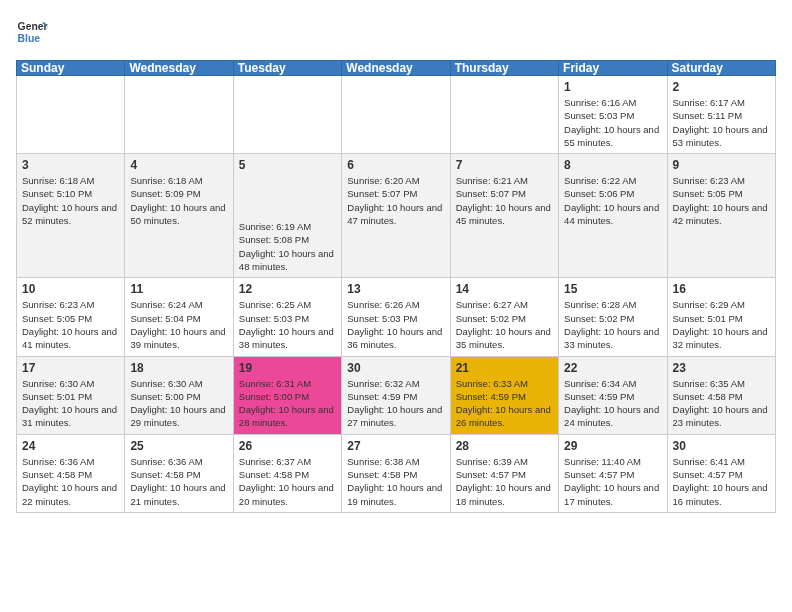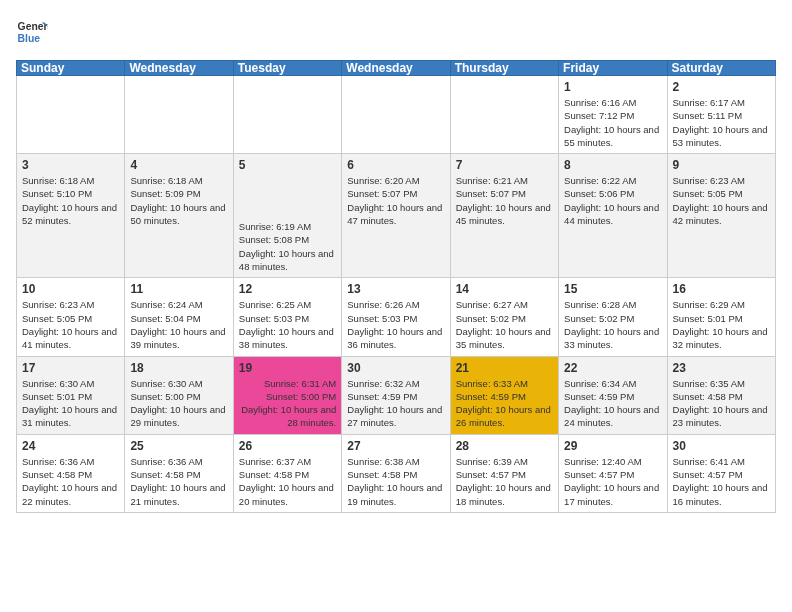--- a/index.html
+++ b/index.html
@@ -127,21 +127,21 @@
   <tbody id="calendar-body">
   <tr>
         <td class="empty"></td>
         <td class="empty"></td>
         <td class="empty"></td>
         <td class="empty"></td>
         <td class="empty"></td>
         <td style="background: rgb(255, 255, 255);">
           <span class="day-number">1</span>
           <div class="day-info" style="white-space: pre-line;">Sunrise: 6:16 AM
-Sunset: 7:12 PM
+Sunset: 5:03 PM
 Daylight: 10 hours and 55 minutes.</div>
         </td>
         <td style="background: rgb(255, 255, 255);">
           <span class="day-number">2</span>
           <div class="day-info" style="white-space: pre-line;">Sunrise: 6:17 AM
 Sunset: 5:11 PM
 Daylight: 10 hours and 53 minutes.</div>
         </td>
       </tr>
       <tr>
@@ -240,21 +240,21 @@
 Daylight: 10 hours and 31 minutes.</div>
         </td>
         <td style="background: rgb(242, 242, 242);">
           <span class="day-number">18</span>
           <div class="day-info" style="white-space: pre-line;">Sunrise: 6:30 AM
 Sunset: 5:00 PM
 Daylight: 10 hours and 29 minutes.</div>
         </td>
         <td style="background: #ec4899;">
           <span class="day-number">19</span>
-          <div class="day-info" style="white-space: pre-line; text-align: right;">Sunrise: 6:31 AM
+          <div class="day-info" style="white-space: pre-line;">Sunrise: 6:31 AM
 Sunset: 5:00 PM
 Daylight: 10 hours and 28 minutes.</div>
         </td>
         <td style="background: rgb(242, 242, 242);">
           <span class="day-number">30</span>
           <div class="day-info" style="white-space: pre-line;">Sunrise: 6:32 AM
 Sunset: 4:59 PM
 Daylight: 10 hours and 27 minutes.</div>
         </td>
         <td style="background: #eab308; margin-left: 24px;">
@@ -302,21 +302,21 @@
 Daylight: 10 hours and 19 minutes.</div>
         </td>
         <td style="background: rgb(255, 255, 255);">
           <span class="day-number">28</span>
           <div class="day-info" style="white-space: pre-line;">Sunrise: 6:39 AM
 Sunset: 4:57 PM
 Daylight: 10 hours and 18 minutes.</div>
         </td>
         <td style="background: rgb(255, 255, 255);">
           <span class="day-number">29</span>
-          <div class="day-info" style="white-space: pre-line;">Sunrise: 12:40 AM
+          <div class="day-info" style="white-space: pre-line;">Sunrise: 11:40 AM
 Sunset: 4:57 PM
 Daylight: 10 hours and 17 minutes.</div>
         </td>
         <td style="background: rgb(255, 255, 255);">
           <span class="day-number">30</span>
           <div class="day-info" style="white-space: pre-line;">Sunrise: 6:41 AM
 Sunset: 4:57 PM
 Daylight: 10 hours and 16 minutes.</div>
         </td>
       </tr>

